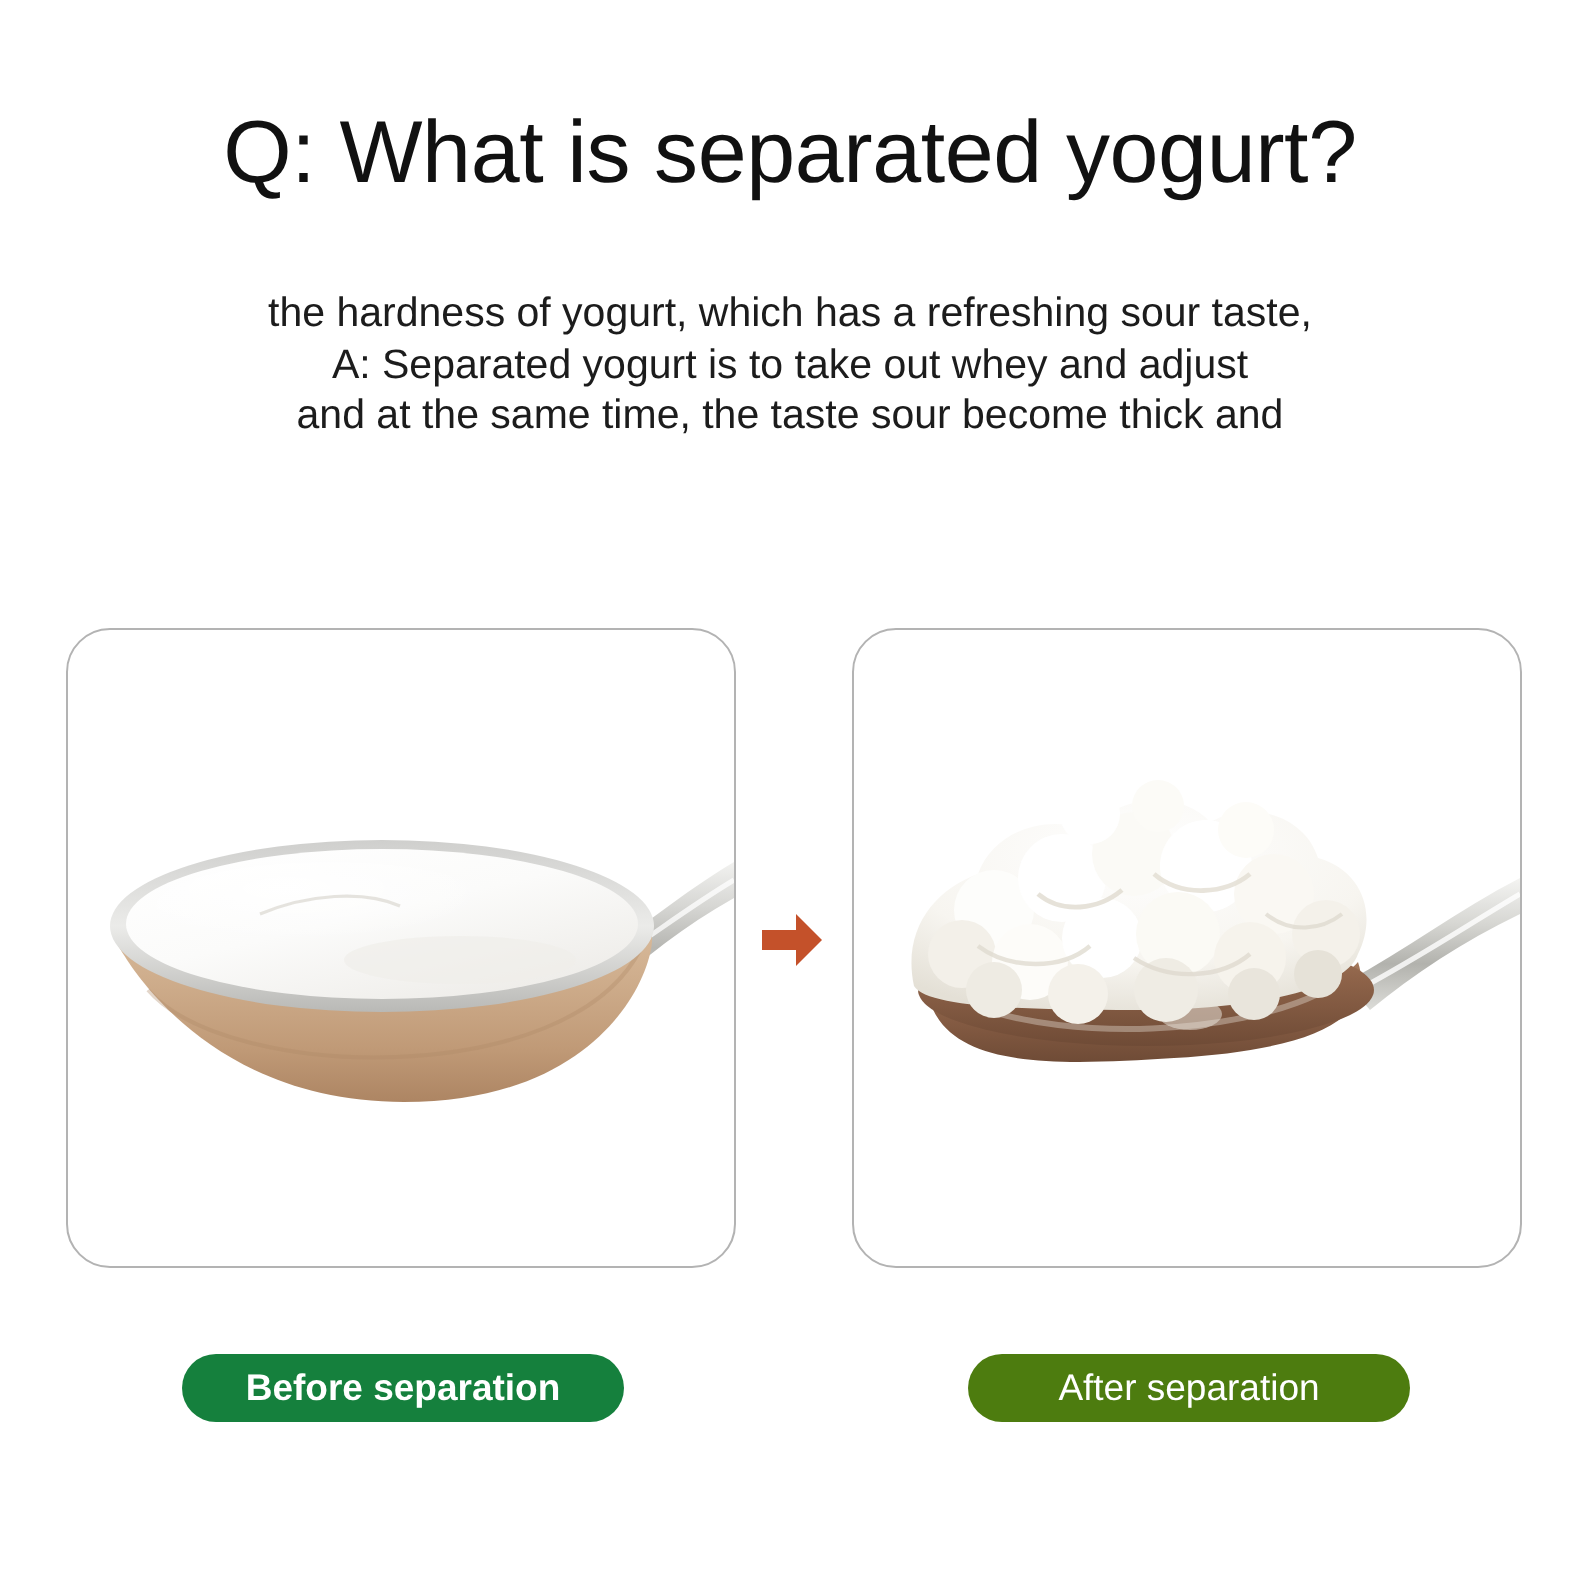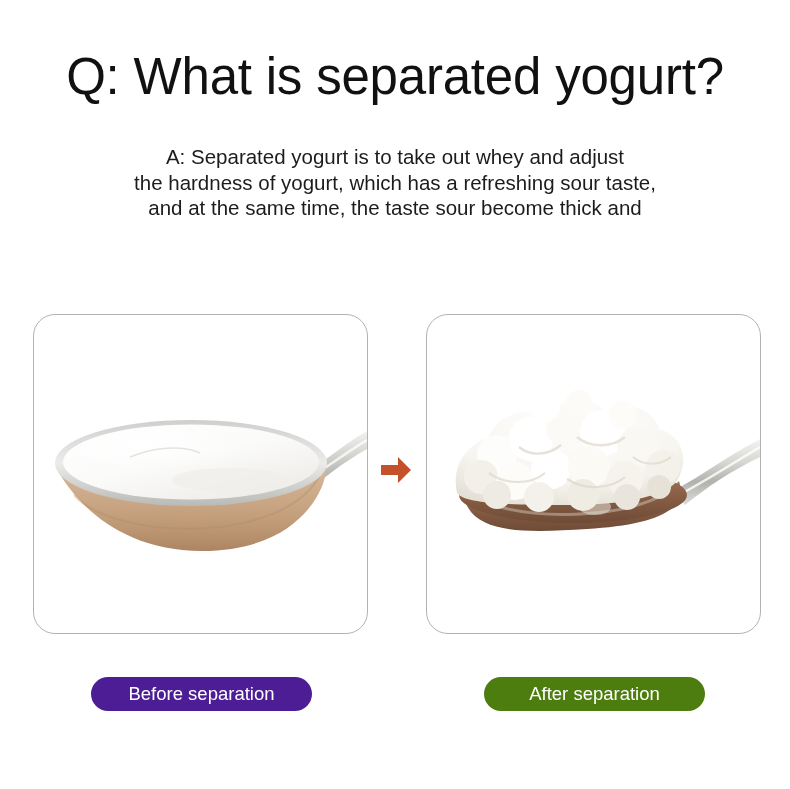--- a/index.html
+++ b/index.html
@@ -23,21 +23,21 @@
     height: 789px;
   }
 
   
   .question {
     position: absolute;
     left: 0;
     top: 52px;
     width: 790px;
     text-align: center;
-    font-size: 51px;
+    font-size: 44px;
     font-weight: 400;
     line-height: 50px;
     letter-spacing: -0.2px;
     color: #111111;
     white-space: nowrap;
   }
 
   .answer {
     position: absolute;
     left: 0;
@@ -86,37 +86,38 @@
     border-radius: 17px;
     color: #ffffff;
     font-size: 18.5px;
     line-height: 34px;
     text-align: center;
     white-space: nowrap;
     box-sizing: border-box;
   }
   .pill-before {
     left: 91px;
-    background: #4c1d95;
+    background: #15803d;
+    font-weight: bold;
   }
   .pill-after {
     left: 484px;
     background: #4d7c0f;
   }
 </style>
 </head>
 <body>
 
 <div class="page">
 
   <div class="question">Q: What is separated yogurt?</div>
 
   <div class="answer">
+    <span class="ln">the hardness of yogurt, which has a refreshing sour taste,</span>
     <span class="ln">A: Separated yogurt is to take out whey and adjust</span>
-    <span class="ln">the hardness of yogurt, which has a refreshing sour taste,</span>
     <span class="ln">and at the same time, the taste sour become thick and</span>
   </div>
 
   <div class="panel panel-before">
     <svg width="333" height="318" viewBox="0 0 333 318">
       <defs>
         <linearGradient id="bowlTanL" x1="0" y1="0" x2="0" y2="1">
           <stop offset="0%" stop-color="#d9bb9c"></stop>
           <stop offset="30%" stop-color="#cfae8d"></stop>
           <stop offset="70%" stop-color="#c09a77"></stop>

